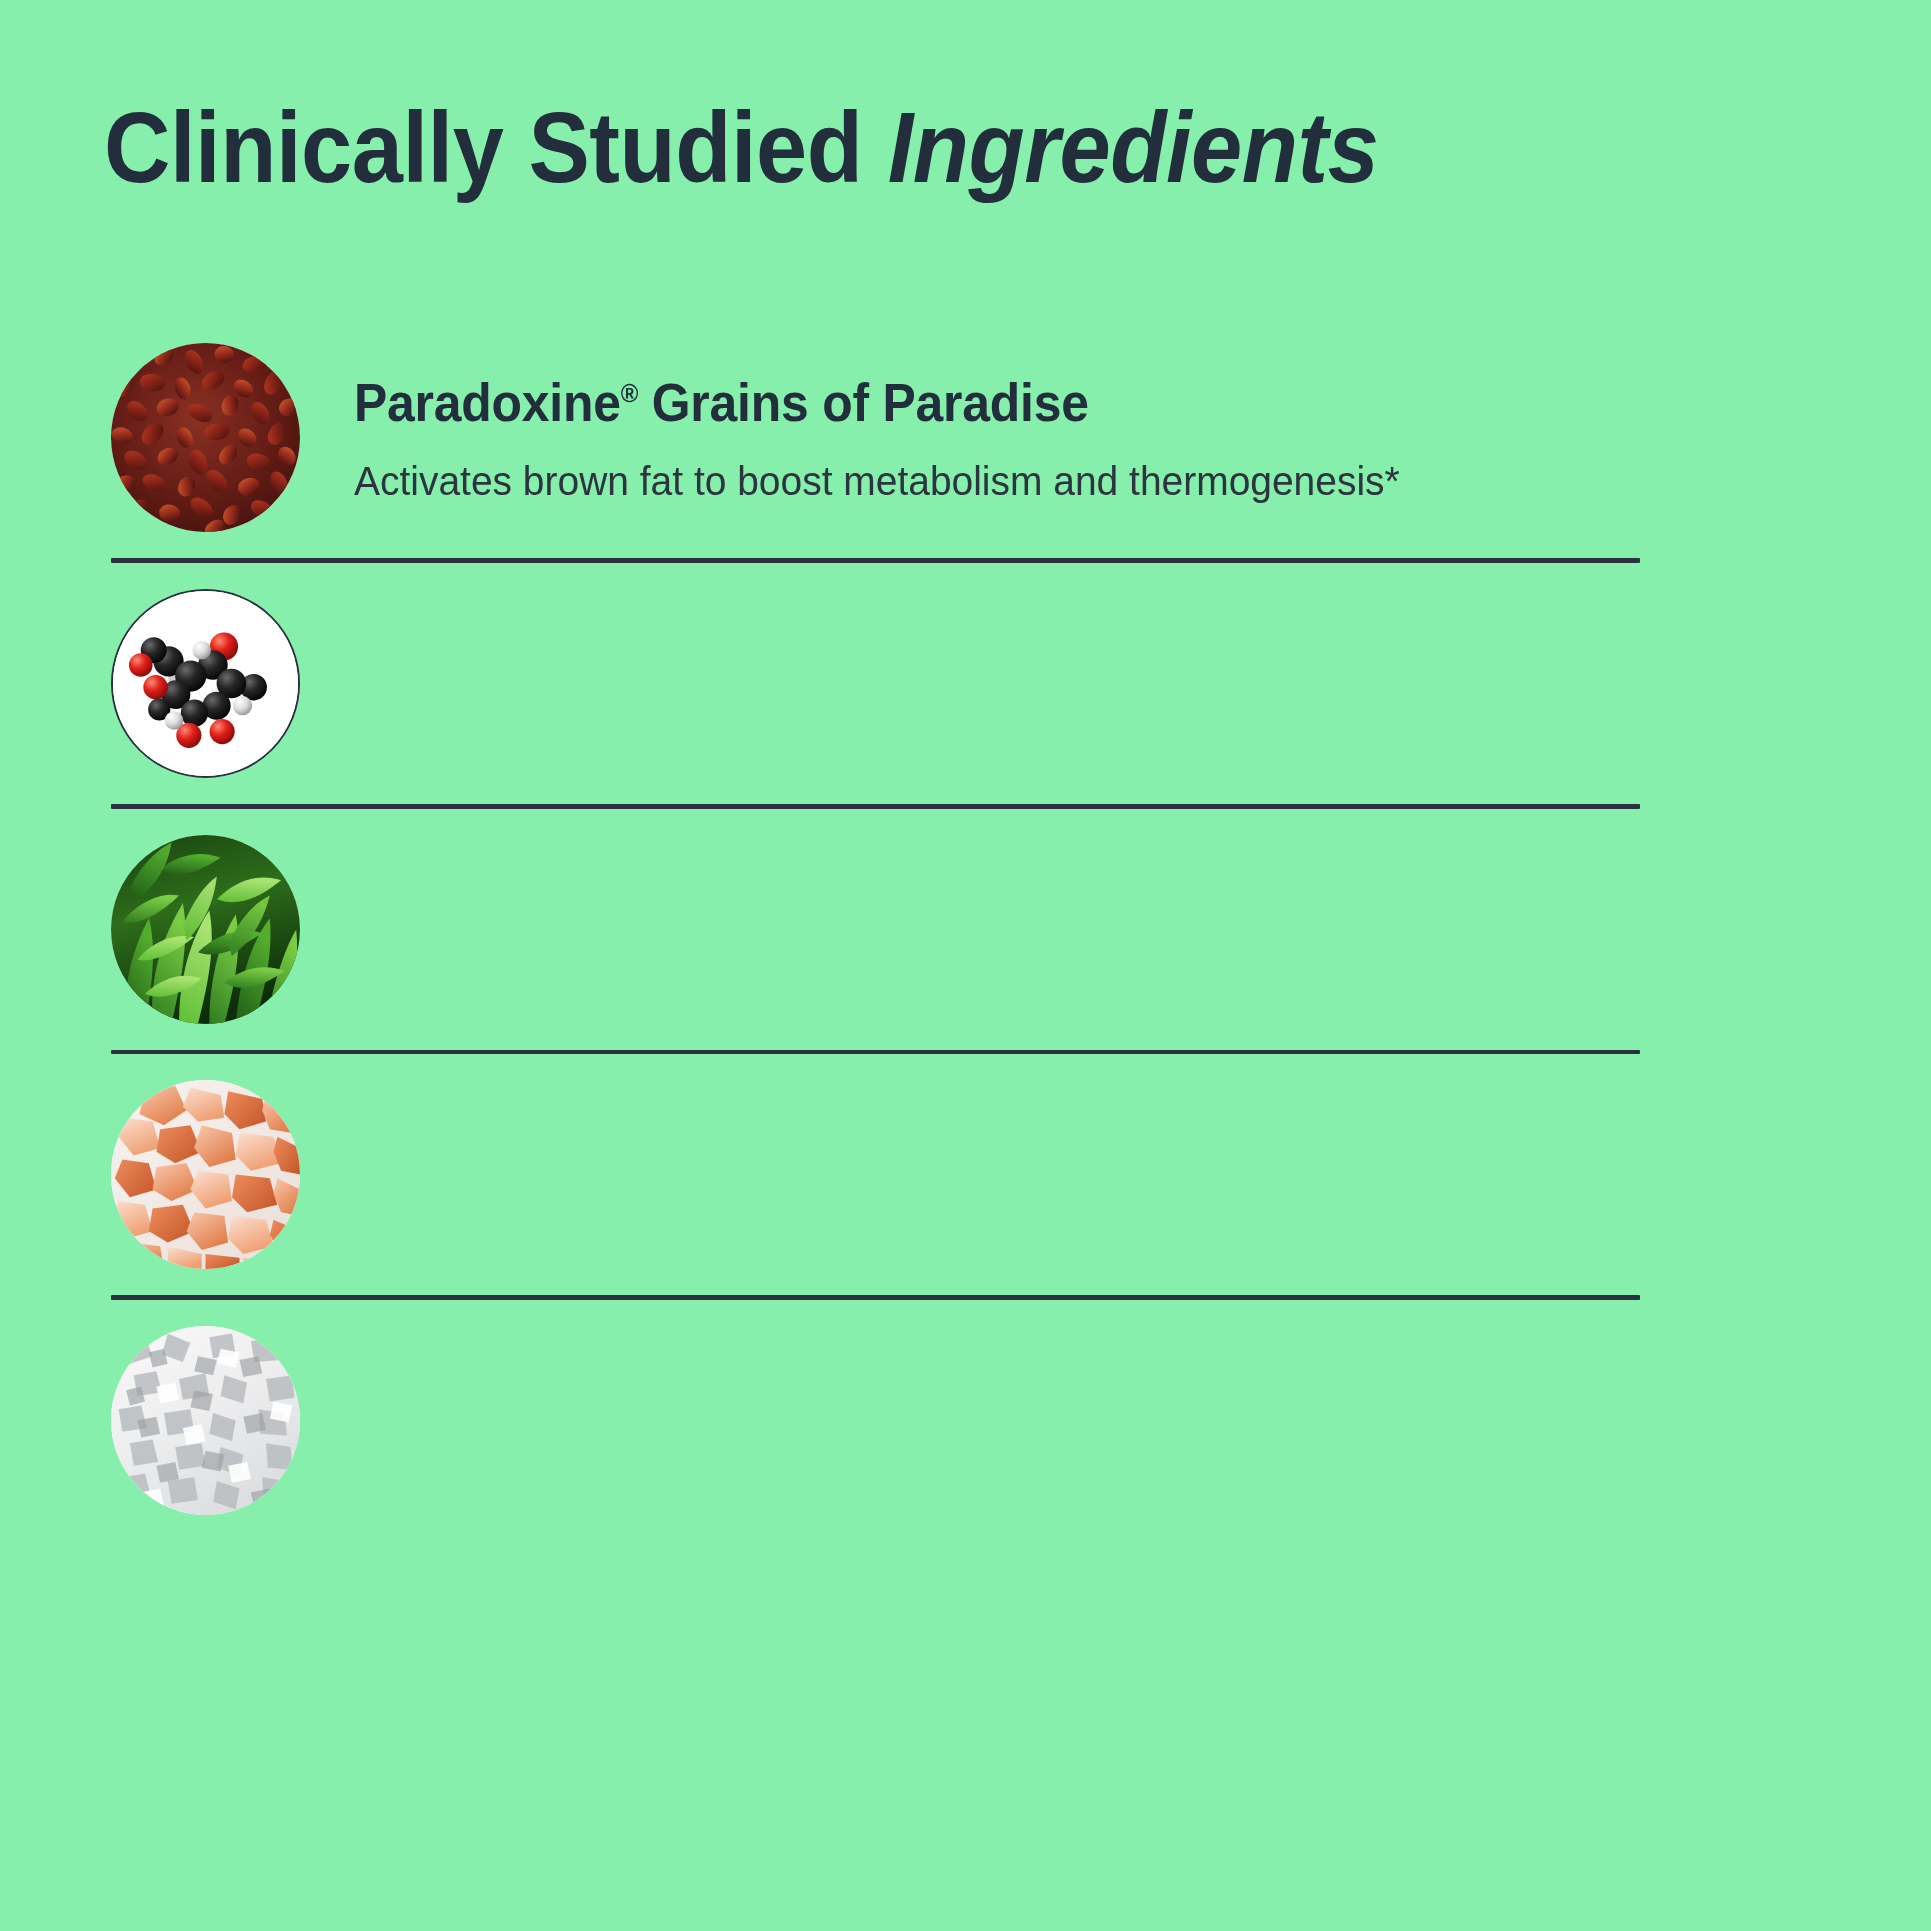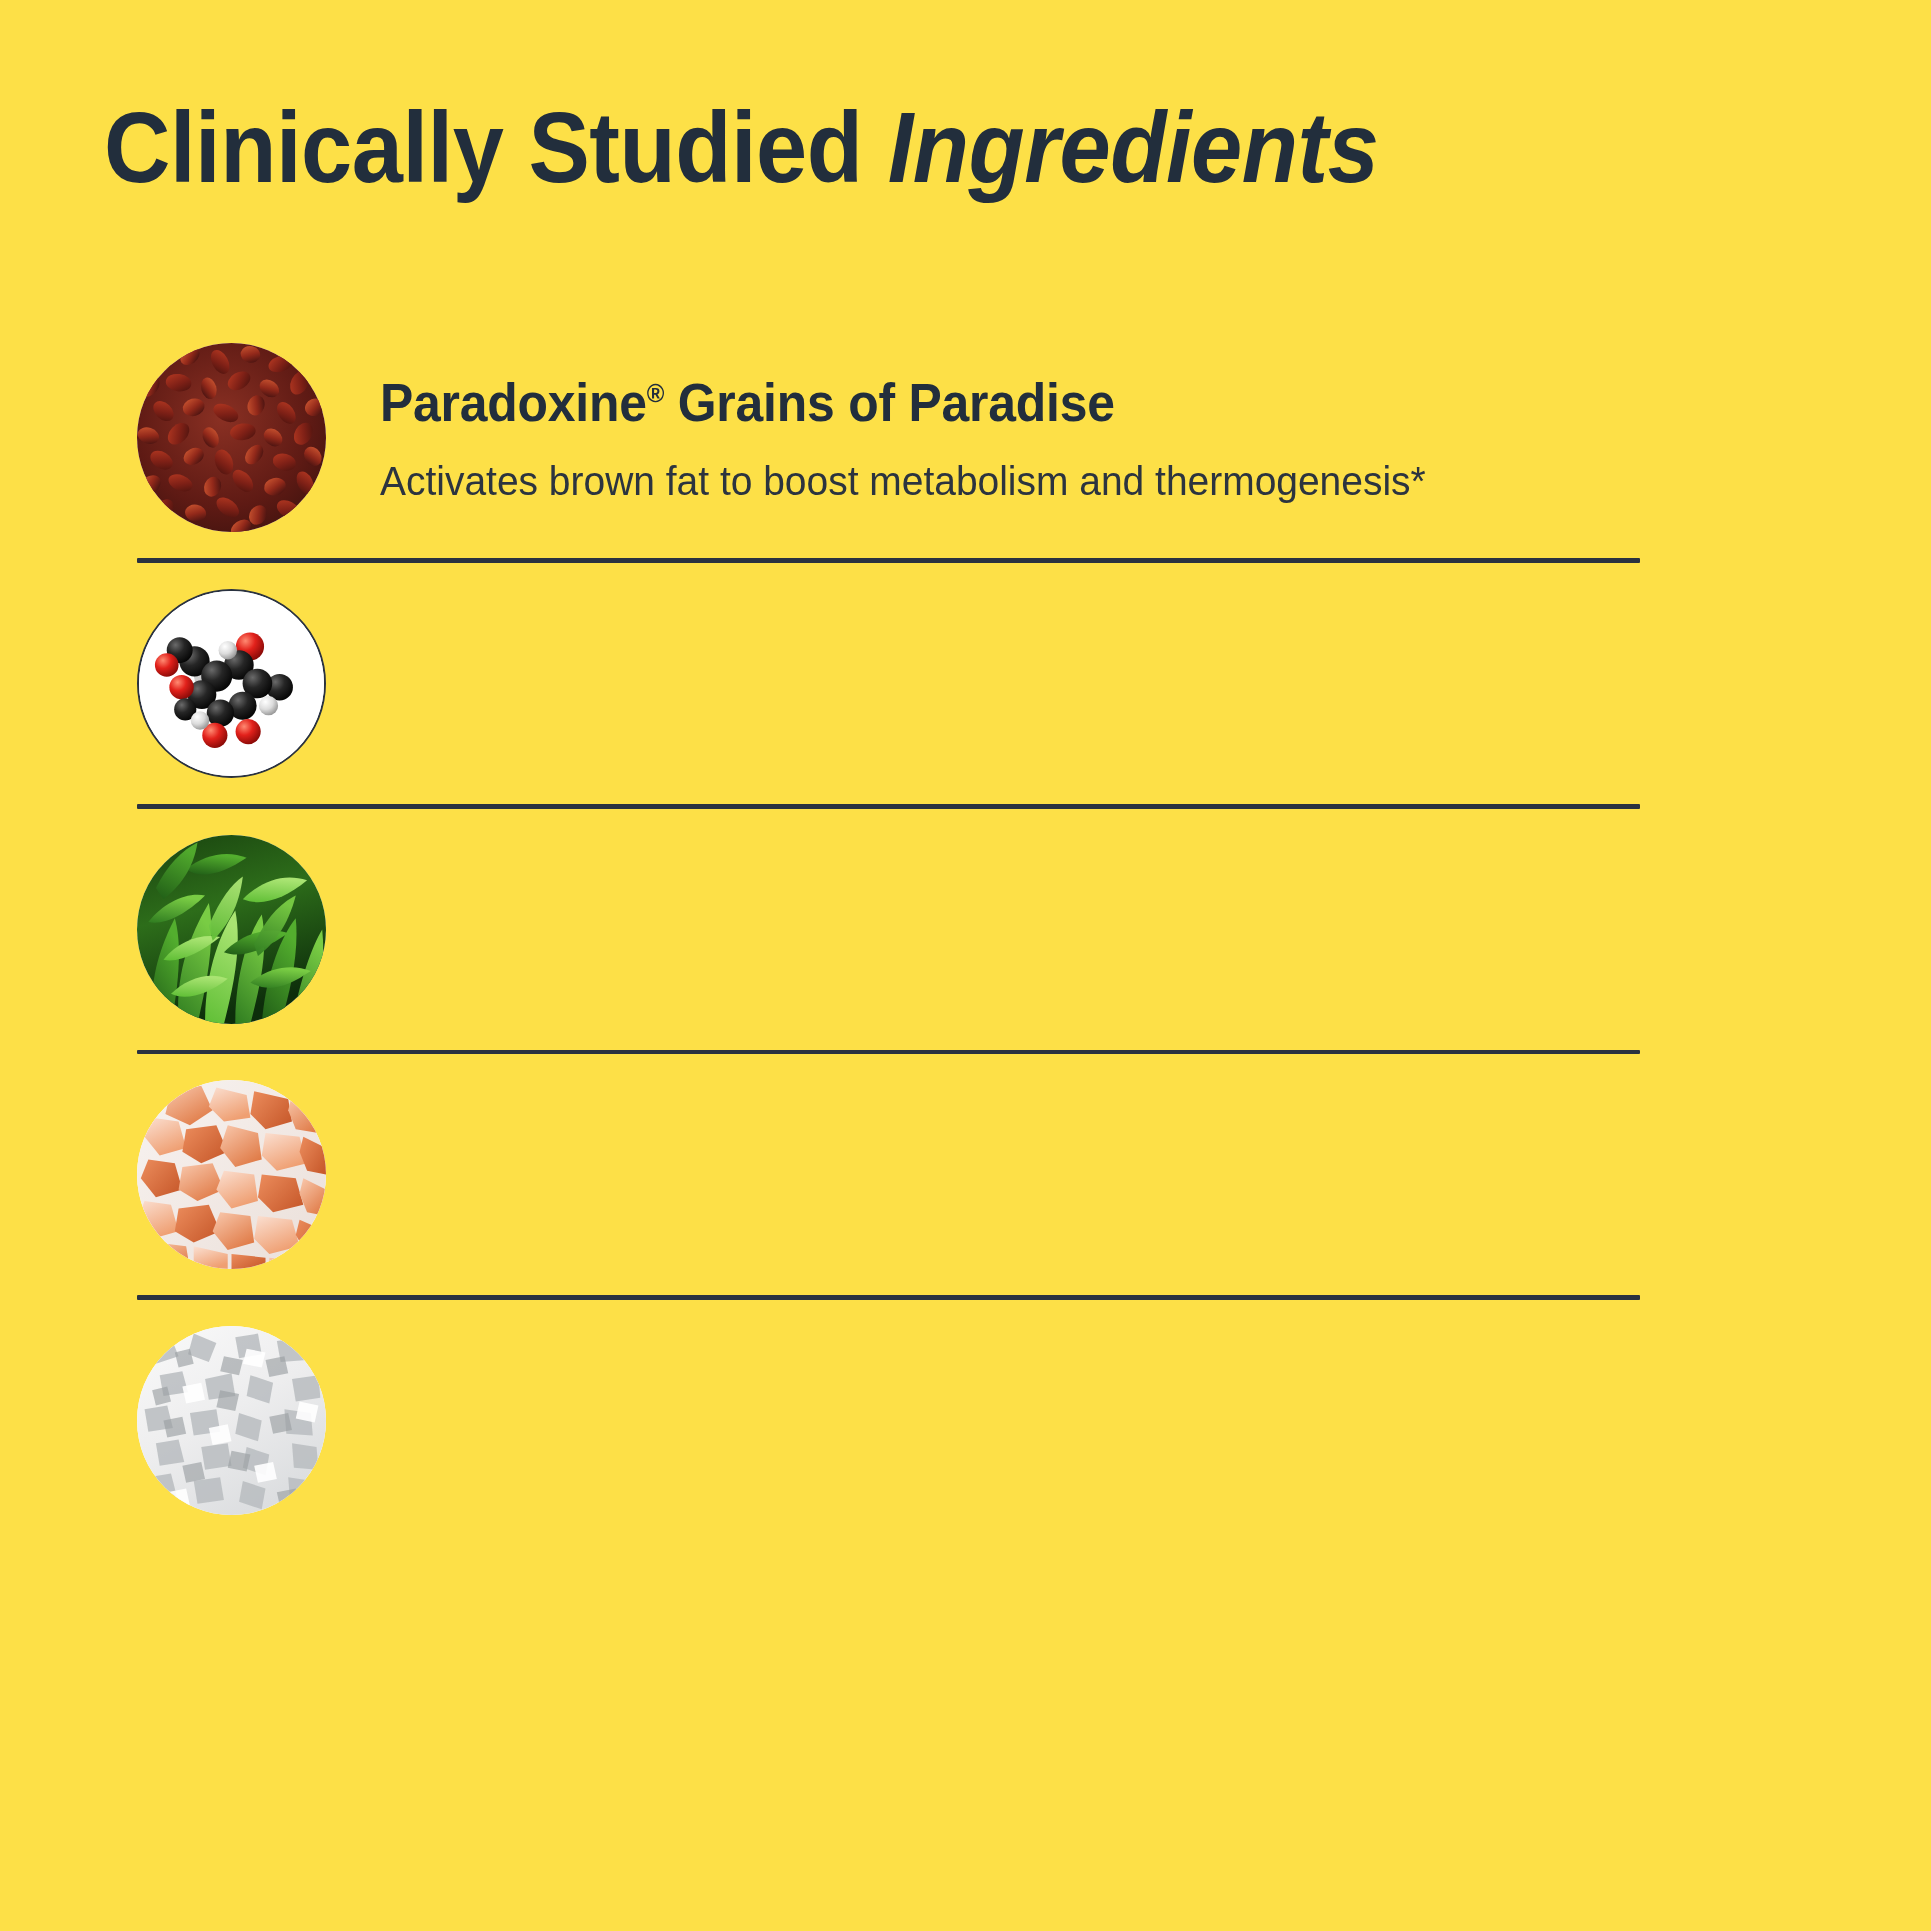--- a/index.html
+++ b/index.html
@@ -10,21 +10,21 @@
     height: 1931px;
     background: #f2f4f6;
     font-family: "Liberation Sans", sans-serif;
     -webkit-font-smoothing: antialiased;
   }
 
   #page {
     position: relative;
     width: 1931px;
     height: 1931px;
-    background: #fde047;
+    background: #86efac;
     overflow: hidden;
   }
 
   
   .heading {
     position: absolute;
     left: 104px;
     top: 93px;
     width: 1738px;
     color: #222e3c;
@@ -41,21 +41,20 @@
     font-style: italic;
     font-weight: 700;
   }
 
   
   .list {
     position: absolute;
     left: 0;
     top: 317px;
     width: 1751px;
-    padding-left: 26px;
   }
 
   .row {
     position: relative;
     display: flex;
     align-items: center;
     gap: 54px;
     padding: 0 111px;
     height: 241px;
   }

